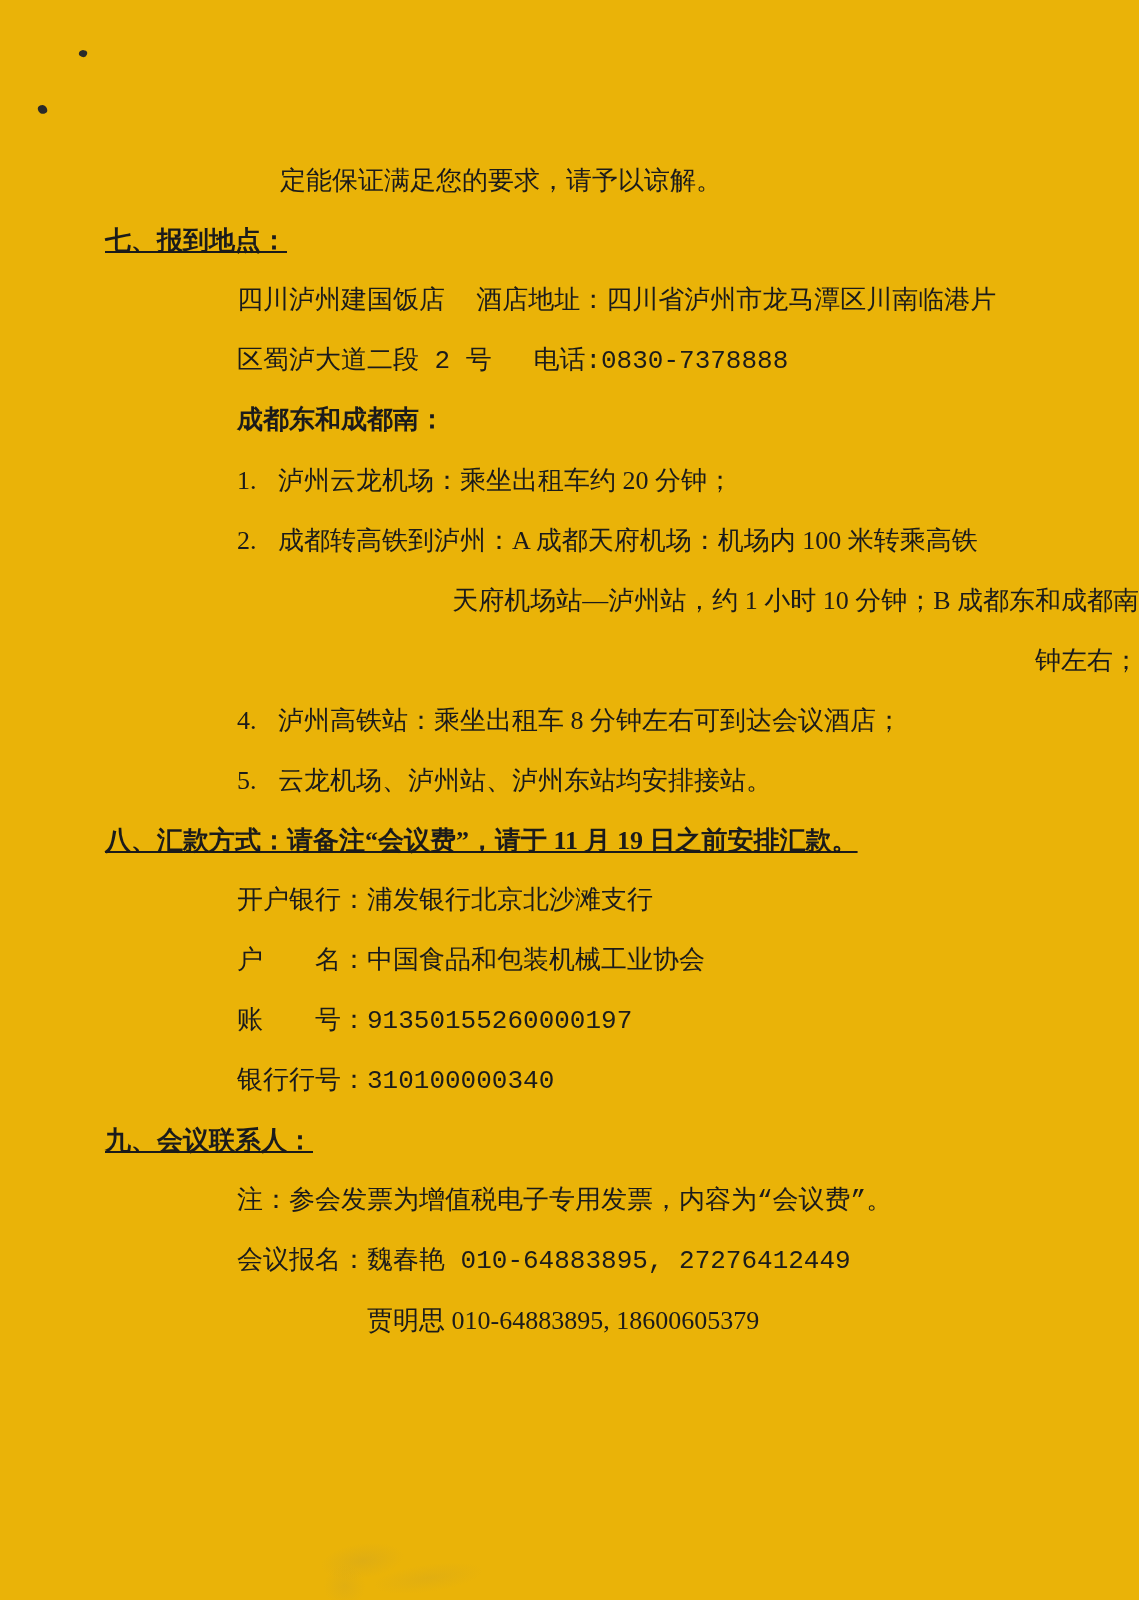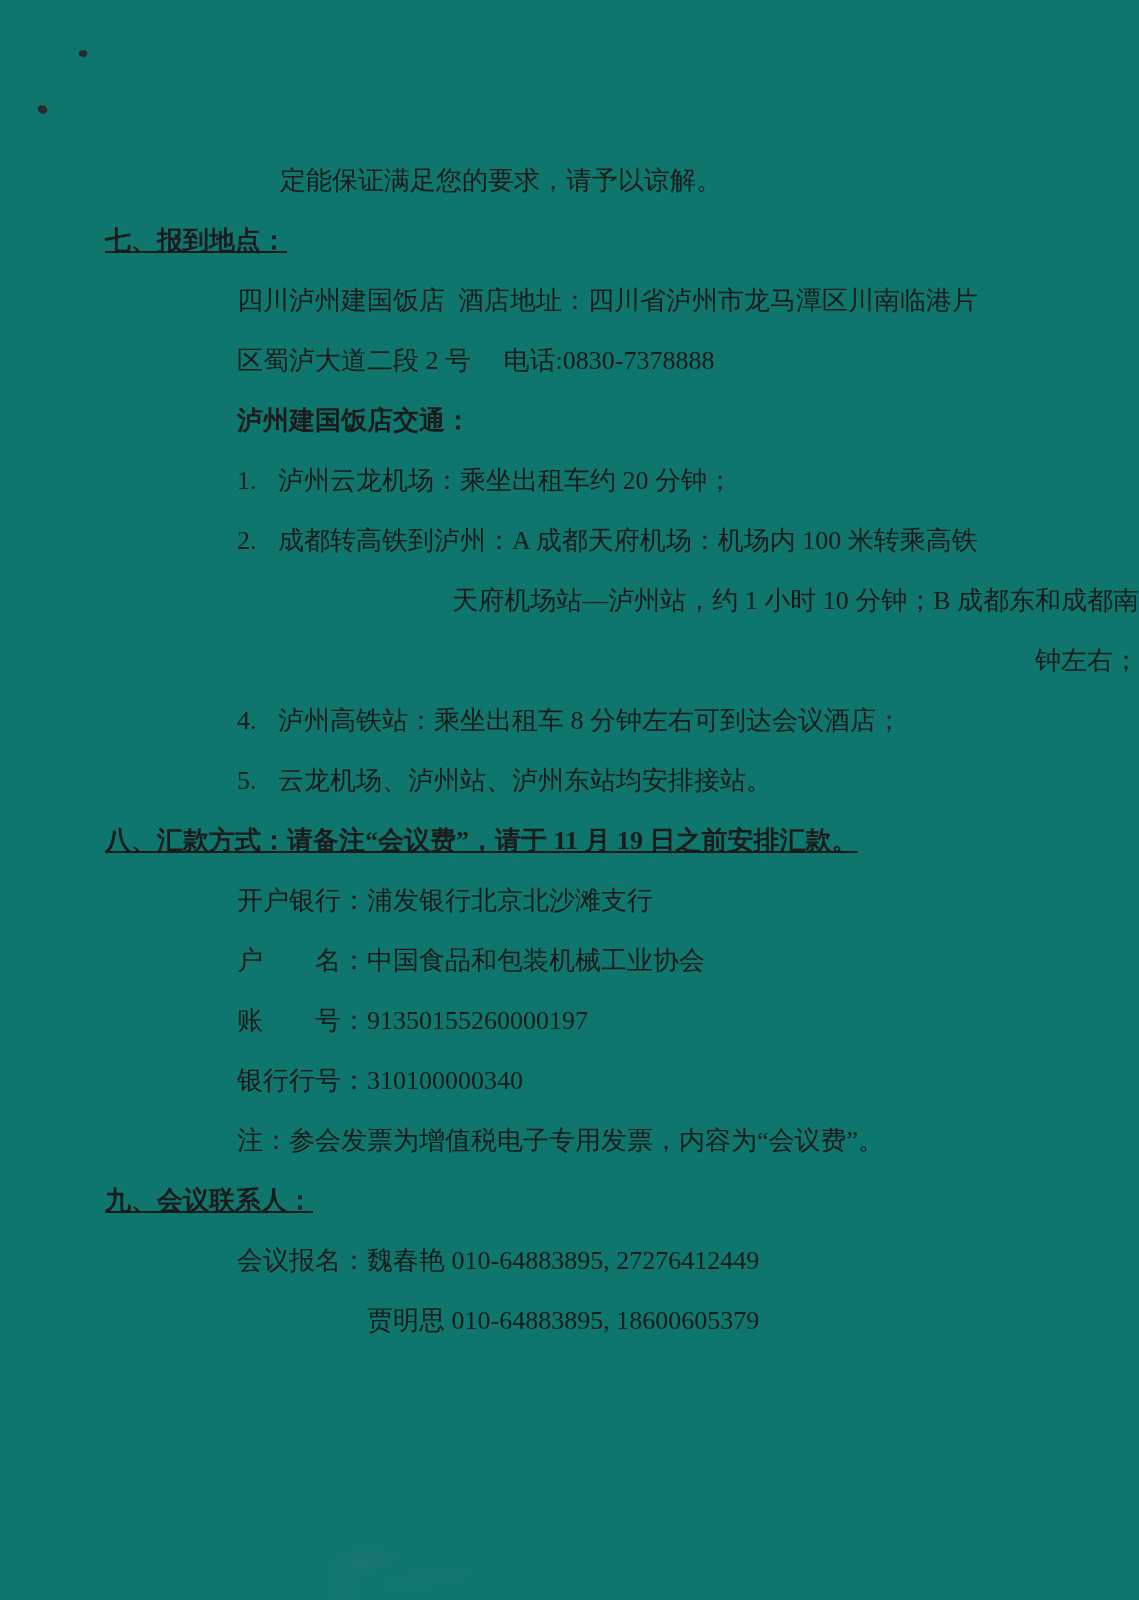--- a/index.html
+++ b/index.html
@@ -1,38 +1,38 @@
 <!DOCTYPE html>
 <html><head>
 <meta charset="utf-8">
 <style>
   html, body { margin: 0; padding: 0; background: #e8e8e8; }
   .page {
     position: relative;
     width: 1139px;
     height: 1600px;
     margin: 0 auto;
-    background: #0f766e;
+    background: #eab308;
     overflow: hidden;
     font-family: "Liberation Serif", "DejaVu Serif", serif;
     color: #1b1b1b;
   }
   .doc {
     position: absolute;
     left: 0;
     top: 151px;
     width: 1139px;
     font-size: 26px;
     line-height: 60px;
   }
   .line { white-space: pre; }
   .line .txt { white-space: pre; }
   .l-continuation       { margin-left: 280px; }
   .l-section-heading    { margin-left: 105px; text-decoration: underline; }
-  .l-body               { margin-left: 237px; }
+  .l-body               { margin-left: 237px; font-family: Liberation Mono, monospace; }
   .l-list-item          { margin-left: 237px; }
   .l-list-continuation  { margin-left: 278px; text-align: right; }
   .l-contact-continuation { margin-left: 367px; }
   .bold { font-weight: 700; }
   .num {
     display: inline-block;
     width: 41px;
     white-space: pre;
   }
   
@@ -60,30 +60,30 @@
 
 <div class="page">
   <div class="speck speck-1"></div>
   <div class="speck speck-2"></div>
   <div class="smudge"></div>
   <div class="doc" id="doc">
       <div class="line l-continuation"><span class="txt">定能保证满足您的要求，请予以谅解。</span></div>
       <div class="line l-section-heading bold"><span class="txt">七、报到地点：</span></div>
       <div class="line l-body"><span class="txt">四川泸州建国饭店  酒店地址：四川省泸州市龙马潭区川南临港片</span></div>
       <div class="line l-body"><span class="txt">区蜀泸大道二段 2 号　 电话:0830-7378888</span></div>
-      <div class="line l-body bold"><span class="txt">泸州建国饭店交通：</span></div>
+      <div class="line l-body bold"><span class="txt">成都东和成都南：</span></div>
       <div class="line l-list-item"><span class="num">1.</span><span class="txt">泸州云龙机场：乘坐出租车约 20 分钟；</span></div>
       <div class="line l-list-item"><span class="num">2.</span><span class="txt">成都转高铁到泸州：A 成都天府机场：机场内 100 米转乘高铁</span></div>
       <div class="line l-list-continuation"><span class="txt">天府机场站—泸州站，约 1 小时 10 分钟；B 成都东和成都南</span></div>
       <div class="line l-list-continuation"><span class="txt">钟左右；</span></div>
       <div class="line l-list-item"><span class="num">4.</span><span class="txt">泸州高铁站：乘坐出租车 8 分钟左右可到达会议酒店；</span></div>
       <div class="line l-list-item"><span class="num">5.</span><span class="txt">云龙机场、泸州站、泸州东站均安排接站。</span></div>
       <div class="line l-section-heading bold"><span class="txt">八、汇款方式：请备注“会议费”，请于 11 月 19 日之前安排汇款。</span></div>
       <div class="line l-body"><span class="txt">开户银行：浦发银行北京北沙滩支行</span></div>
       <div class="line l-body"><span class="txt">户　　名：中国食品和包装机械工业协会</span></div>
       <div class="line l-body"><span class="txt">账　　号：91350155260000197</span></div>
       <div class="line l-body"><span class="txt">银行行号：310100000340</span></div>
+      <div class="line l-section-heading bold"><span class="txt">九、会议联系人：</span></div>
       <div class="line l-body"><span class="txt">注：参会发票为增值税电子专用发票，内容为“会议费”。</span></div>
-      <div class="line l-section-heading bold"><span class="txt">九、会议联系人：</span></div>
       <div class="line l-body"><span class="txt">会议报名：魏春艳 010-64883895, 27276412449</span></div>
       <div class="line l-contact-continuation"><span class="txt">贾明思 010-64883895, 18600605379</span></div>
     </div>
 </div>
 
 </body></html>

